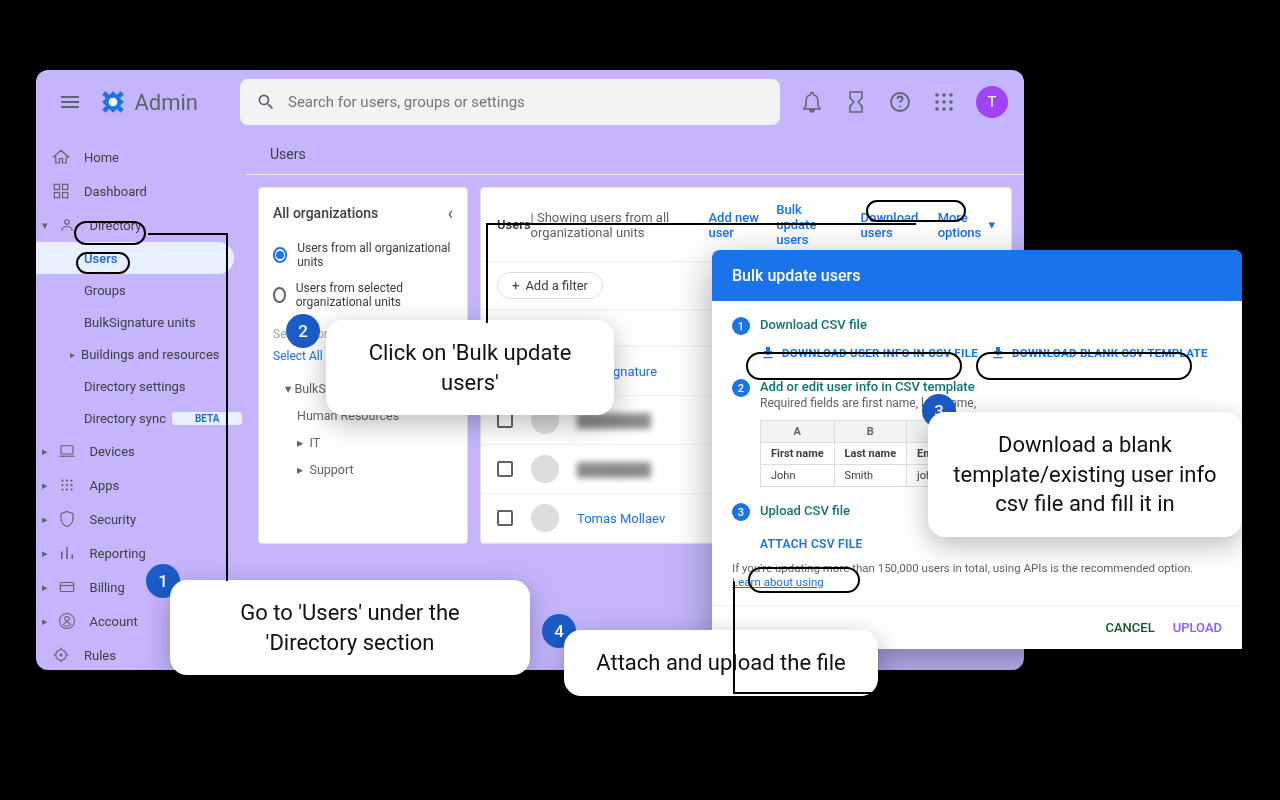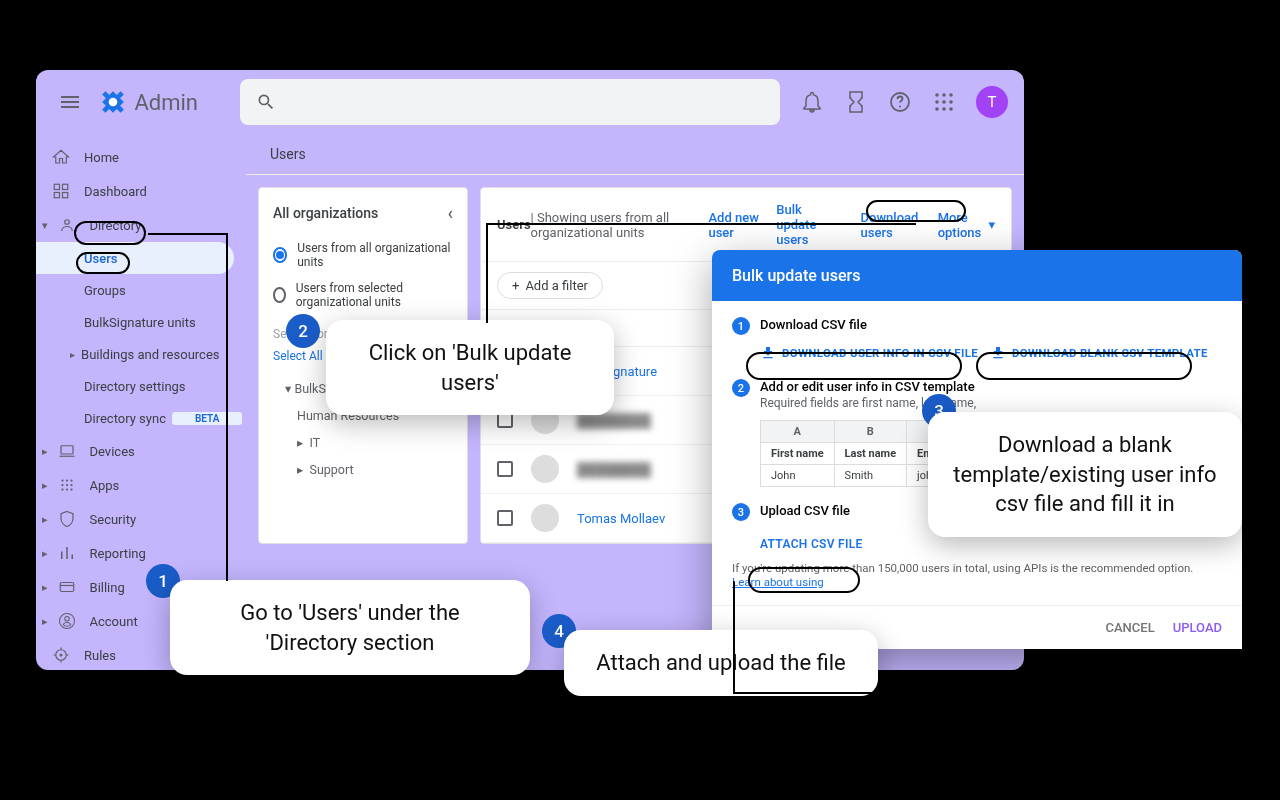--- a/index.html
+++ b/index.html
@@ -48,33 +48,33 @@
 .thead { display:flex; align-items:center; padding:10px 16px; gap:18px; font-size:12px; color:#5f6368; border-bottom:1px solid #eee; }
 .checkbox { width:16px; height:16px; border:2px solid #5f6368; border-radius:2px; }
 .user-row { display:flex; align-items:center; padding:10px 16px; gap:18px; font-size:13px; border-bottom:1px solid #f1f1f1; }
 .user-row .uav { width:28px; height:28px; border-radius:50%; background:#ddd; }
 .user-row .uname { color:#1a73e8; }
 .dialog { position:absolute; left:712px; top:250px; width:530px; background:#fff; border-radius:8px 8px 0 0; box-shadow:0 12px 40px rgba(0,0,0,0.35); overflow:hidden; }
 .dialog-header { background:#1a73e8; color:#fff; padding:16px 20px; font-size:16px; font-weight:500; }
 .dialog-body { padding:16px 20px; font-size:13px; color:#3c4043; }
 .step { display:flex; gap:10px; margin-bottom:10px; }
 .step-num { width:18px; height:18px; border-radius:50%; background:#1a73e8; color:#fff; font-size:11px; display:flex; align-items:center; justify-content:center; flex-shrink:0; font-weight:500; }
-.step-label { font-weight:500; color:#000000; }
+.step-label { font-weight:500; color:#0f766e; }
 .step-sub { font-size:12px; color:#5f6368; margin-top:2px; }
 .dl-row { display:flex; gap:12px; margin:10px 0 18px 28px; }
 .dl-btn { display:flex; align-items:center; gap:6px; color:#1a73e8; font-weight:700; font-size:11.5px; cursor:pointer; letter-spacing:0.3px; }
 .dl-btn svg { width:16px; height:16px; fill:#1a73e8; }
 .mini-table { margin:8px 0 16px 28px; border:1px solid #dadce0; font-size:11px; border-collapse:collapse; }
 .mini-table th,.mini-table td { border:1px solid #dadce0; padding:4px 10px; text-align:left; min-width:70px; }
 .mini-table .col-letter { background:#f1f3f4; text-align:center; color:#5f6368; }
 .attach-btn { display:inline-block; margin:6px 0 10px 28px; color:#1a73e8; font-weight:600; font-size:12px; cursor:pointer; letter-spacing:0.3px; }
 .note { font-size:11.5px; color:#5f6368; margin-left:0; }
 .note a { color:#1a73e8; }
 .dialog-footer { display:flex; justify-content:flex-end; gap:18px; padding:14px 20px; border-top:1px solid #eee; font-size:13px; font-weight:500; }
-.dialog-footer .cancel { color:#737373; cursor:pointer; }
+.dialog-footer .cancel { color:#14532d; cursor:pointer; }
 .dialog-footer .upload { color:#8b5cf6; cursor:pointer; }
 .callout { position:absolute; background:#fff; border-radius:17px; box-shadow:0 8px 28px rgba(0,0,0,0.28); padding:18px 22px; font-size:22px; line-height:1.35; color:#111; text-align:center; }
 .callout-badge { position:absolute; width:34px; height:34px; border-radius:50%; background:#1a5cc8; color:#fff; display:flex; align-items:center; justify-content:center; font-size:17px; font-weight:500; }
 .ring { position:absolute; border:2.5px solid #000; border-radius:18px; pointer-events:none; }
 .connector { position:absolute; background:#000; pointer-events:none; }
 </style>
 </head>
 <body>
 
 <div class="app">
@@ -88,20 +88,21 @@
       <svg class="logo-mark" viewBox="0 0 24 24">
           <path fill="#1a73e8" d="M12 2l3.5 3.5L19 2l3 3-3.5 3.5L22 12l-3.5 3.5L22 19l-3 3-3.5-3.5L12 22l-3.5-3.5L5 22l-3-3 3.5-3.5L2 12l3.5-3.5L2 5l3-3 3.5 3.5z"></path>
           <circle fill="#fff" cx="12" cy="12" r="4"></circle>
         </svg>
       <span class="logo-text">Admin</span>
     </div>
     <div class="search">
       <svg viewBox="0 0 24 24" width="20" height="20" fill="#5f6368">
           <path d="M15.5 14h-.79l-.28-.27A6.471 6.471 0 0016 9.5 6.5 6.5 0 109.5 16c1.61 0 3.09-.59 4.23-1.57l.27.28v.79l5 4.99L20.49 19l-4.99-5zm-6 0C7.01 14 5 11.99 5 9.5S7.01 5 9.5 5 14 7.01 14 9.5 11.99 14 9.5 14z"></path>
         </svg>
+      <input placeholder="Search for users, groups or settings" style="">
     </div>
     <div class="topright">
       <div class="icon-btn">
           <svg viewBox="0 0 24 24">
             <path d="M12 22c1.1 0 2-.9 2-2h-4c0 1.1.9 2 2 2zm6-6v-5c0-3.07-1.63-5.64-4.5-6.32V4c0-.83-.67-1.5-1.5-1.5s-1.5.67-1.5 1.5v.68C7.64 5.36 6 7.92 6 11v5l-2 2v1h16v-1l-2-2z" fill="none" stroke="#5f6368" stroke-width="1.5"></path>
           </svg>
         </div>
       <div class="icon-btn">
           <svg viewBox="0 0 24 24">
             <path d="M6 2v6h.01L6 8.01 10 12l-4 4 .01.01H6V22h12v-5.99h-.01L18 16l-4-4 4-3.99-.01-.01H18V2H6z" fill="none" stroke="#5f6368" stroke-width="1.5"></path>

